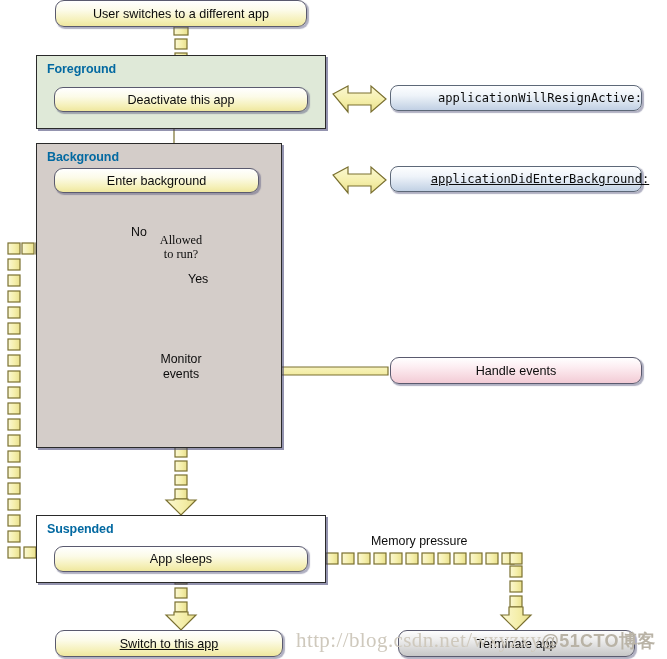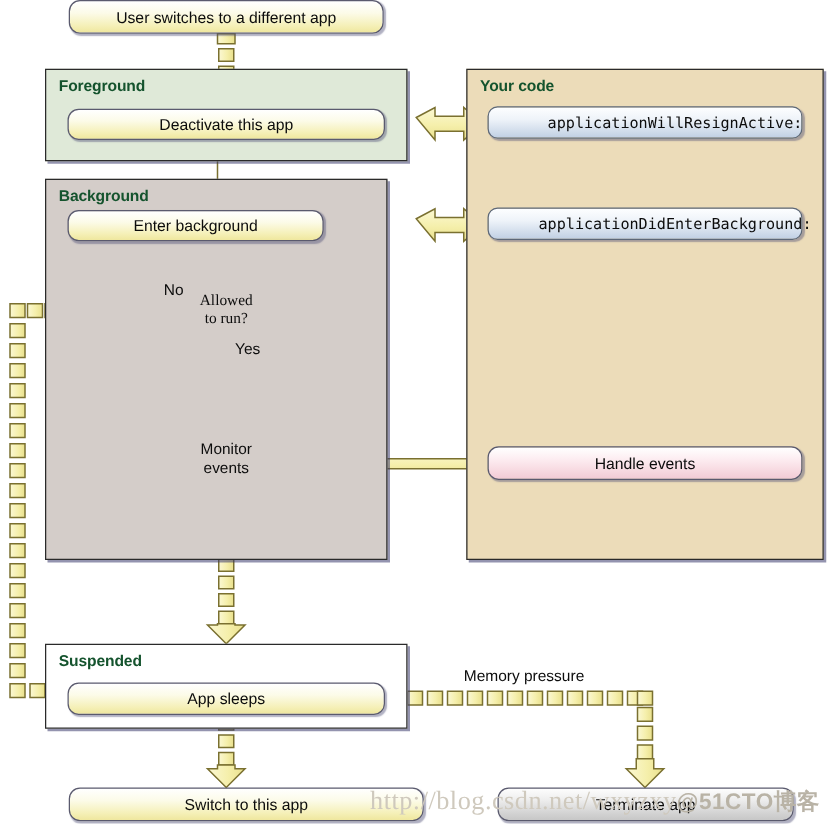--- a/index.html
+++ b/index.html
@@ -29,38 +29,38 @@
     position: absolute;
     box-sizing: border-box;
     border: 1.4px solid #2a2a2a;
     box-shadow: 2px 2px 0 rgba(60,60,110,0.55);
   }
   #box-foreground {
     left: 36px; top: 55px; width: 290px; height: 74px;
     background: #dfe9d8;
   }
   #box-background {
-    left: 36px; top: 143px; width: 274px; height: 305px;
+    left: 36px; top: 143px; width: 246px; height: 305px;
     background: #d4cdc9;
   }
   #box-suspended {
     left: 36px; top: 515px; width: 290px; height: 68px;
     background: #ffffff;
   }
   #box-yourcode {
     left: 373px; top: 55px; width: 286px; height: 393px;
     background: #ecdcb9;
   }
   .box-title {
     position: absolute;
     left: 10px;
     top: 6px;
     font-size: 12.5px;
     font-weight: bold;
-    color: #14532d;
+    color: #0369a1;
     letter-spacing: -0.1px;
   }
   
   .node {
     position: absolute;
     box-sizing: border-box;
     border: 1.3px solid #5a5a6e;
     border-radius: 9px;
     background: linear-gradient(to bottom, #ffffff 0%, #fcfbe8 38%, #f5f0b8 78%, #efe79e 100%);
     box-shadow: 1.5px 1.5px 1px rgba(80,80,120,0.45);
@@ -83,23 +83,23 @@
     border: 1.3px solid #5a5a6e;
   }
   .node.gray {
     background: linear-gradient(to bottom, #fdfdfd 0%, #eeeeee 35%, #d2d2d2 80%, #c7c7c7 100%);
     border: 1.3px solid #5a5a6e;
   }
   #node-user-switches { left: 55px;  top: 0px;   width: 252px; height: 27px; }
   #node-deactivate    { left: 54px;  top: 87px;  width: 254px; height: 25px; }
   #node-enter-bg      { left: 54px;  top: 168px; width: 205px; height: 25px; }
   #node-app-sleeps    { left: 54px;  top: 546px; width: 254px; height: 26px; }
-  #node-switch-to     { left: 55px;  top: 630px; width: 284px; height: 27px; }
+  #node-switch-to     { left: 55px;  top: 630px; width: 228px; height: 27px; text-decoration: underline; }
   #node-will-resign   { left: 390px; top: 85px;  width: 252px; height: 26px; }
-  #node-did-enter     { left: 390px; top: 166px; width: 252px; height: 26px; }
+  #node-did-enter     { left: 390px; top: 166px; width: 252px; height: 26px; text-decoration: underline; }
   #node-handle-events { left: 390px; top: 357px; width: 252px; height: 27px; }
   #node-terminate     { left: 398px; top: 630px; width: 237px; height: 27px; }
 
   .label {
     position: absolute;
     font-size: 12.4px;
     color: #0c0c0c;
     white-space: pre;
     line-height: 14.5px;
   }
@@ -281,23 +281,20 @@
 
   <div class="container-box" id="box-foreground">
     <div class="box-title">Foreground</div>
   </div>
   <div class="container-box" id="box-background">
     <div class="box-title">Background</div>
   </div>
   <div class="container-box" id="box-suspended">
     <div class="box-title">Suspended</div>
   </div>
-  <div class="container-box" id="box-yourcode">
-    <div class="box-title">Your code</div>
-  </div>
 
   <div class="node" id="node-deactivate">Deactivate this app</div>
   <div class="node" id="node-user-switches">User switches to a different app</div>
   <div class="node" id="node-enter-bg">Enter background</div>
   <div class="node" id="node-app-sleeps">App sleeps</div>
   <div class="node" id="node-switch-to">Switch to this app</div>
 
   <div class="node code" id="node-will-resign">applicationWillResignActive:</div>
   <div class="node code" id="node-did-enter">applicationDidEnterBackground:</div>
   <div class="node pink" id="node-handle-events">Handle events</div>

